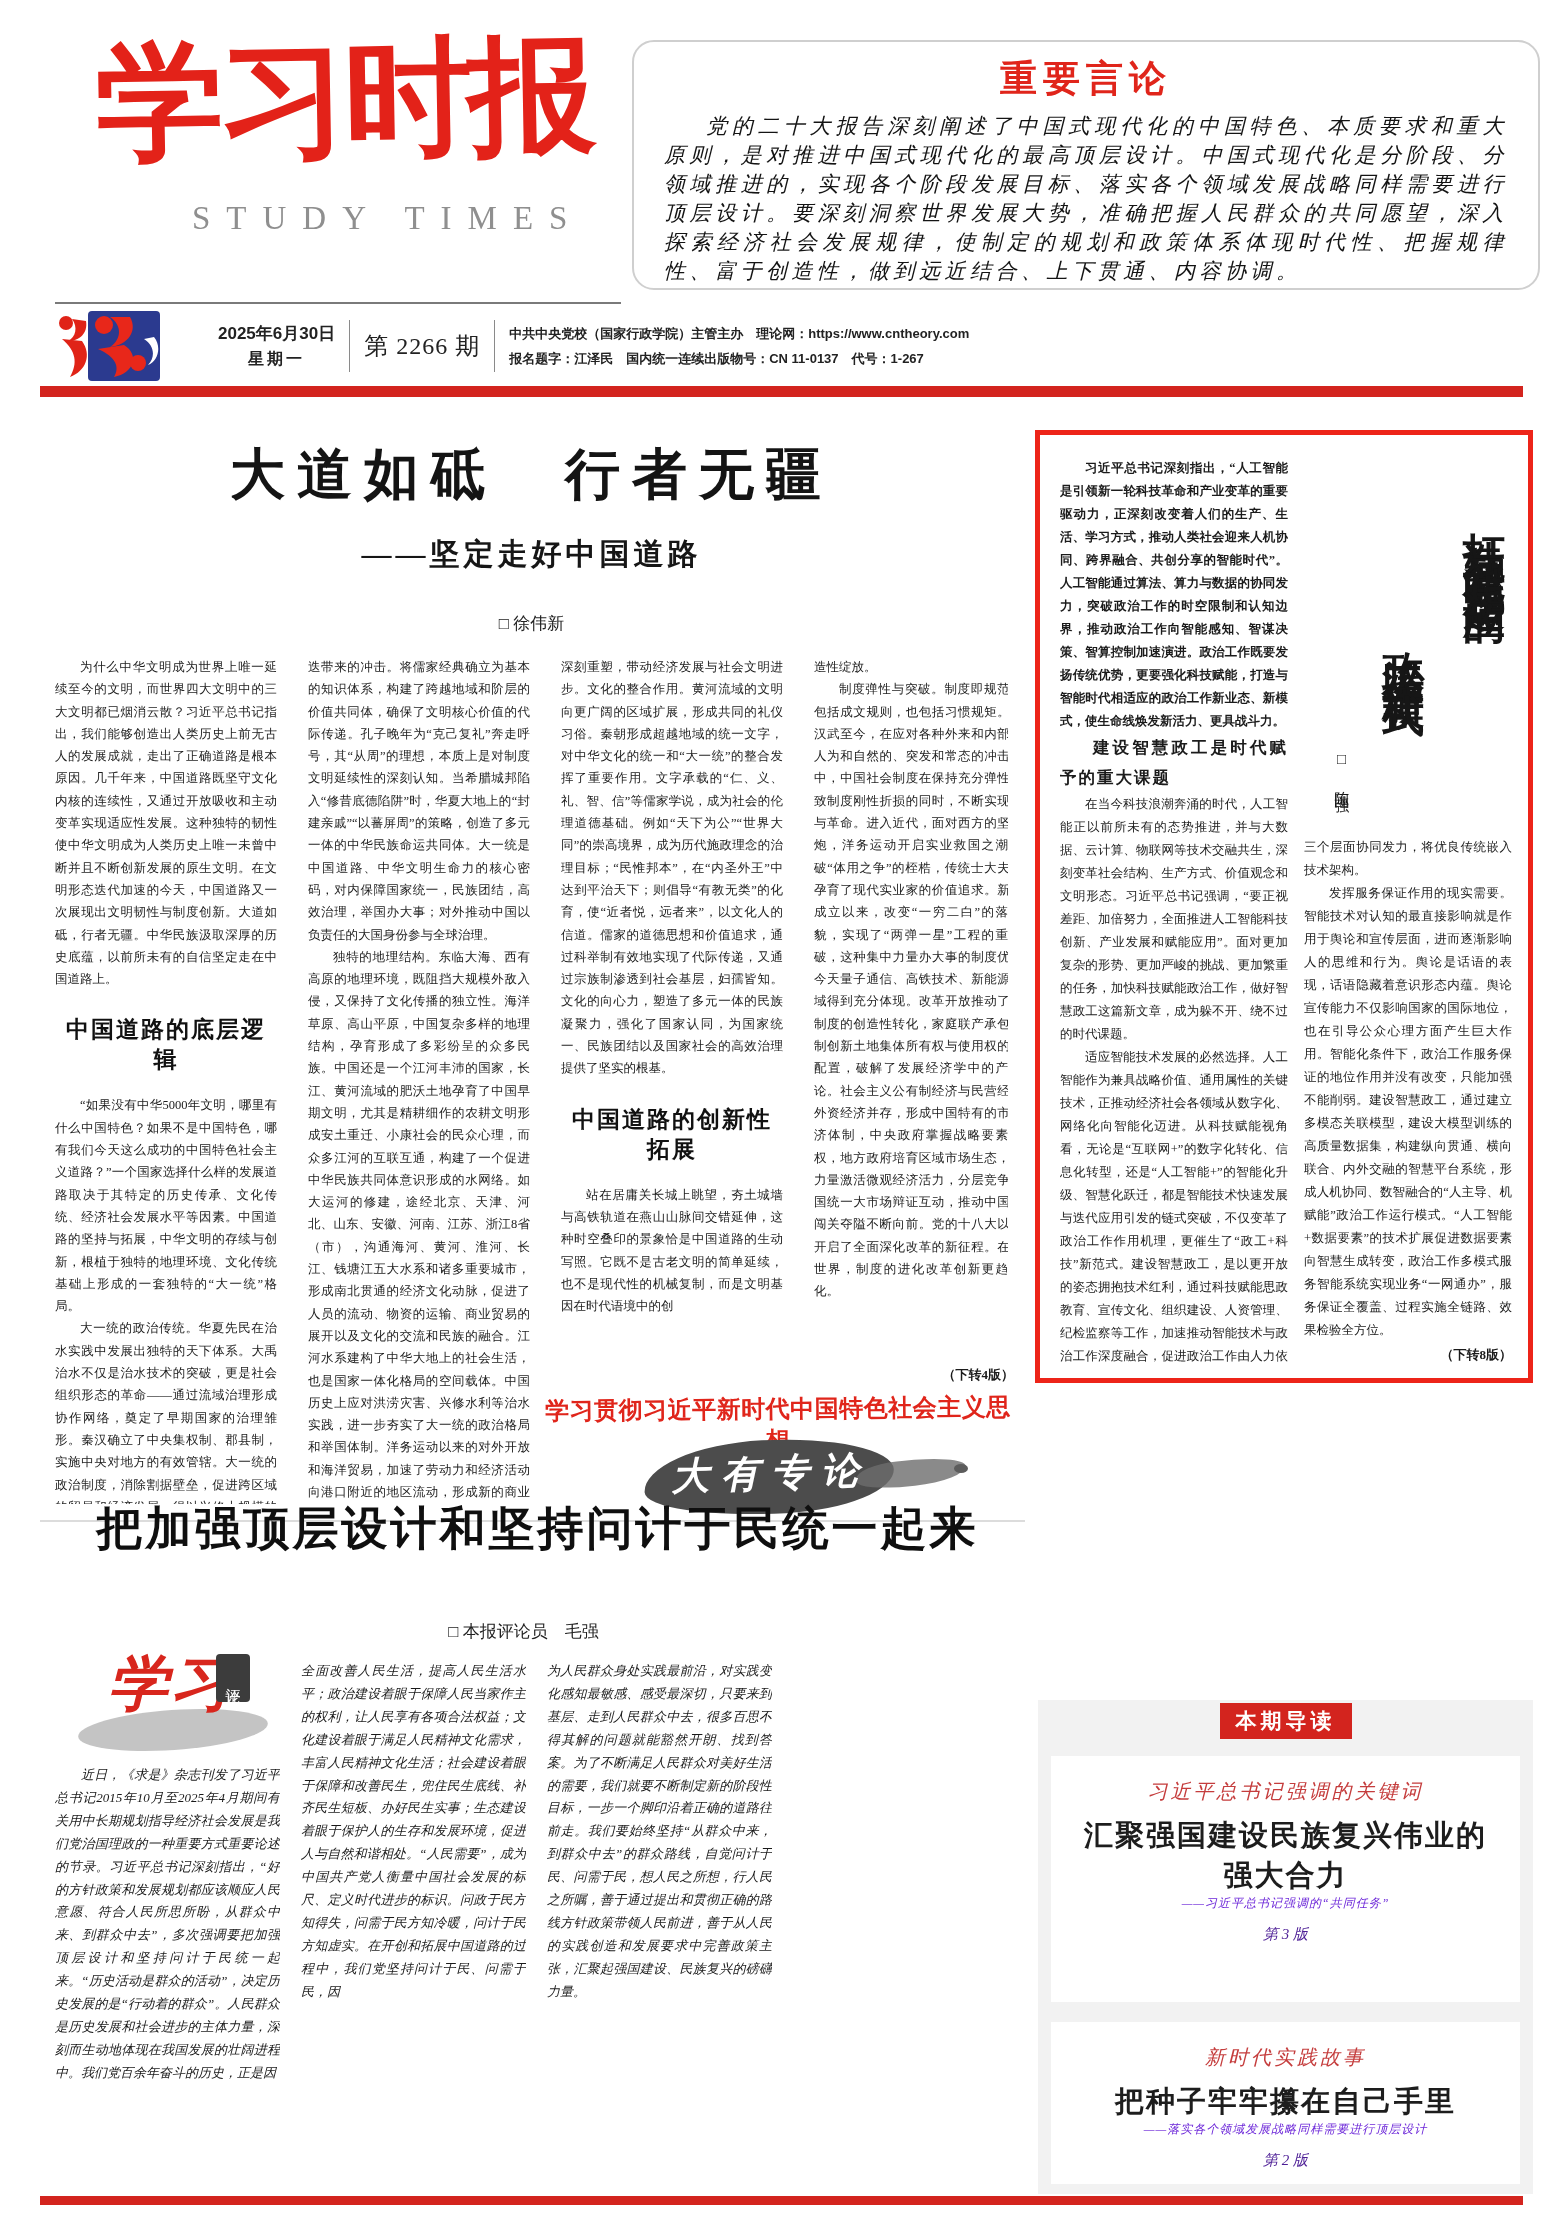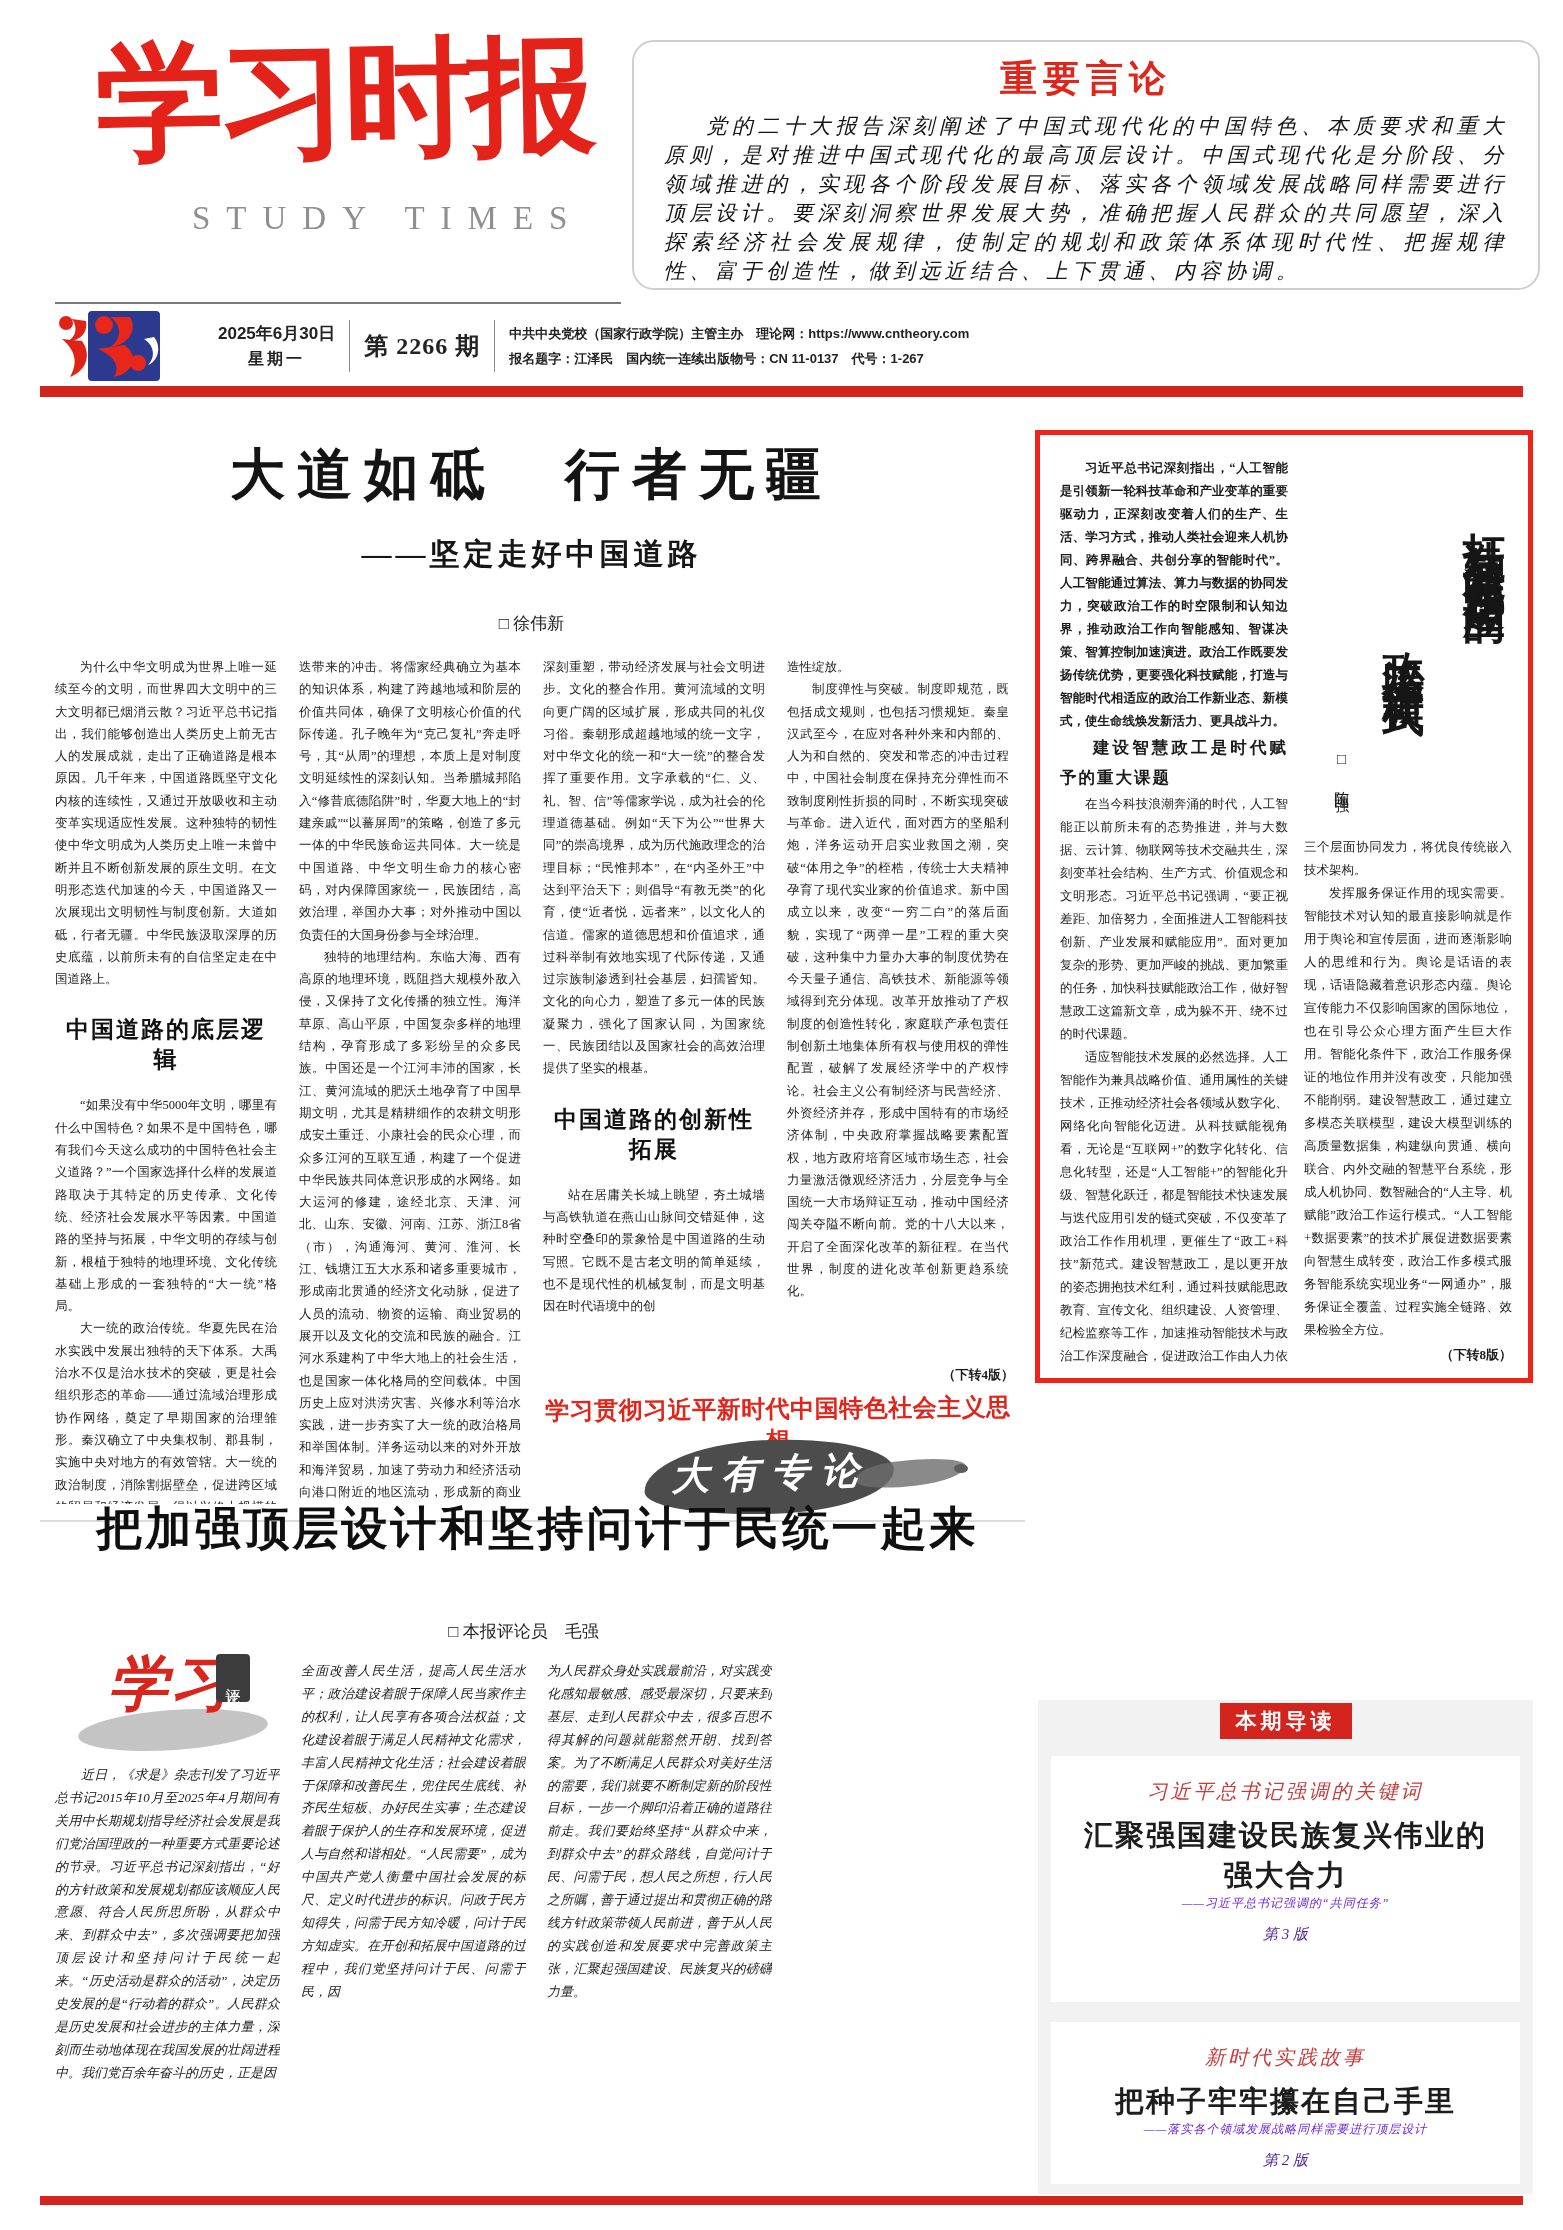--- a/index.html
+++ b/index.html
@@ -21,34 +21,34 @@
                  font-size:37px;letter-spacing:6px;color:#e0251b;}
   .remarks-body{margin-top:8px;font-size:21px;line-height:29px;letter-spacing:4.5px;
                 text-align:justify;text-indent:2em;font-style:italic;color:#141414;}
 
   .mast{position:absolute;left:58px;top:310px;height:72px;display:flex;align-items:center;}
   .mast .logo{width:102px;height:70px;margin-right:58px;}
   .m-date{text-align:center;font-family:"Liberation Sans",sans-serif;font-weight:700;color:#222;}
   .m-date .d1{font-size:17px;}
   .m-date .d2{font-size:16px;margin-top:4px;letter-spacing:3px;}
   .m-div{width:1px;height:52px;background:#8a8a8a;margin:0 14px;}
-  .m-issue{font-family:"Liberation Serif",serif;font-weight:700;font-size:24px;letter-spacing:1px;color:#222;white-space:nowrap;}
+  .m-issue{font-family:"Liberation Serif",serif;font-weight:400;font-size:24px;letter-spacing:1px;color:#222;white-space:nowrap;}
   .m-pub{font-family:"Liberation Sans",sans-serif;font-weight:700;font-size:13px;line-height:25px;color:#222;white-space:nowrap;}
 
   .redbar{position:absolute;left:40px;top:386px;width:1483px;height:11px;background:#d3241e;}
   .bottom-redline{position:absolute;left:40px;top:2196px;width:1483px;height:9px;background:#d3241e;}
 
   
   .main-title{position:absolute;left:55px;top:438px;width:953px;text-align:center;
               font-family:"Liberation Sans",sans-serif;font-weight:700;font-size:55px;
               letter-spacing:12px;color:#141414;}
   .main-sub{position:absolute;left:55px;top:534px;width:953px;text-align:center;
             font-weight:700;font-size:30px;letter-spacing:4px;color:#161616;}
   .main-author{position:absolute;left:55px;top:612px;width:953px;text-align:center;font-size:17px;color:#222;}
-  .main-cols{position:absolute;left:55px;top:656px;width:953px;height:848px;display:flex;gap:22px;overflow:hidden;}
+  .main-cols{position:absolute;left:55px;top:656px;width:953px;height:848px;display:flex;gap:31px;overflow:hidden;}
   .mcol{flex:0 0 222px;width:222px;font-size:12.5px;line-height:22.3px;text-align:justify;color:#1c1c1c;overflow:hidden;}
   .mcol.short{height:732px;}
   .mcol p{margin:0;text-indent:2em;}
   .shead{font-family:"Liberation Sans",sans-serif;font-weight:700;font-size:23px;line-height:30px;
          text-align:center;text-indent:0;margin:24px 0 20px;letter-spacing:2px;color:#111;}
   .jump4{position:absolute;left:846px;top:1366px;width:162px;text-align:right;font-weight:700;
          font-size:13px;background:#fff;padding-left:6px;}
   .banner{position:absolute;left:543px;top:1393px;width:470px;height:40px;text-align:center;
           font-family:"Liberation Sans",sans-serif;font-weight:700;font-size:24px;letter-spacing:0.5px;
           color:#e0251b;background:#fff;transform:rotate(-0.5deg);}

